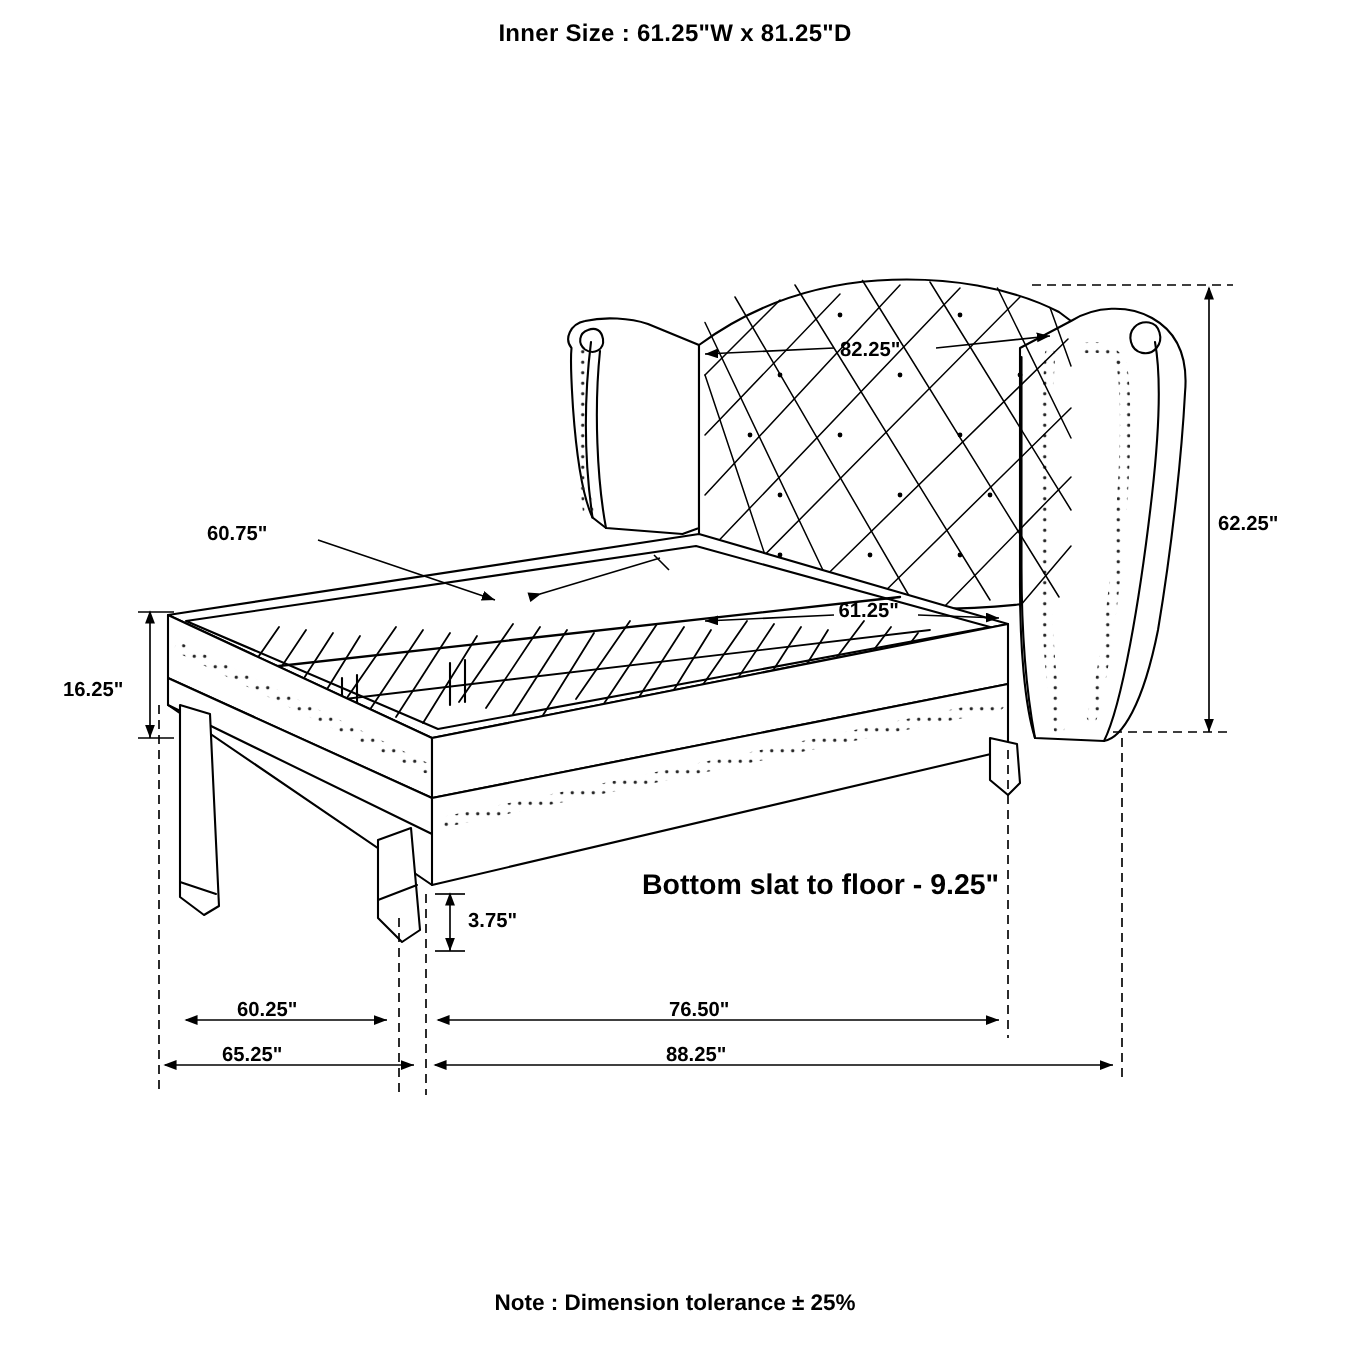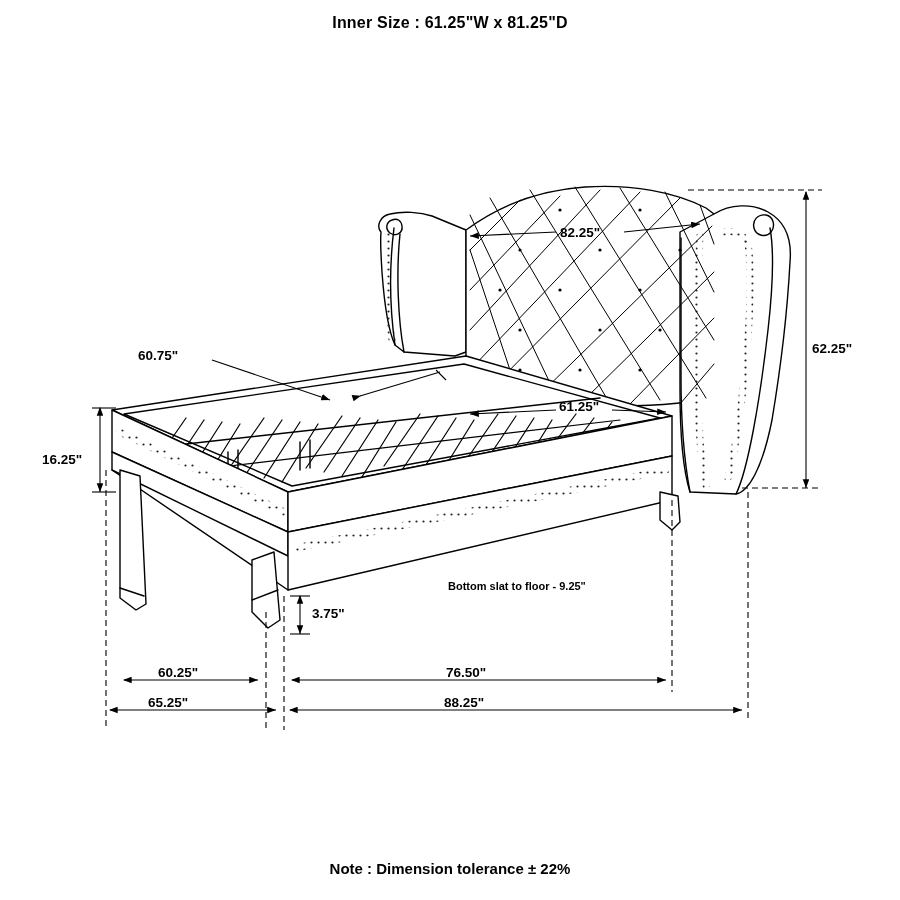--- a/index.html
+++ b/index.html
@@ -40,24 +40,23 @@
     font-weight: bold;
   }
   .dim-label {
     position: absolute;
     font-size: 13.5px;
     font-weight: bold;
     white-space: nowrap;
   }
   .floor-label {
     position: absolute;
-    font-size: 11px;
+    font-size: 19px;
     font-weight: bold;
     white-space: nowrap;
-    margin-left: 20px;
   }
   svg.draw {
     position: absolute;
     top: 0;
     left: 0;
     width: 900px;
     height: 900px;
   }
 </style>
 </head>
@@ -240,14 +239,14 @@
   <div class="floor-label" style="left:428px; top:580px;">Bottom slat to floor - 9.25"</div>
 
   <div class="dim-label" style="left:158px; top:665px;">60.25"</div>
 
   <div class="dim-label" style="left:446px; top:665px;">76.50"</div>
 
   <div class="dim-label" style="left:148px; top:695px;">65.25"</div>
 
   <div class="dim-label" style="left:444px; top:695px;">88.25"</div>
 
-  <div class="note">Note : Dimension tolerance ± 22%</div>
+  <div class="note">Note : Dimension tolerance ± 25%</div>
 </div>
 
 </body></html>

